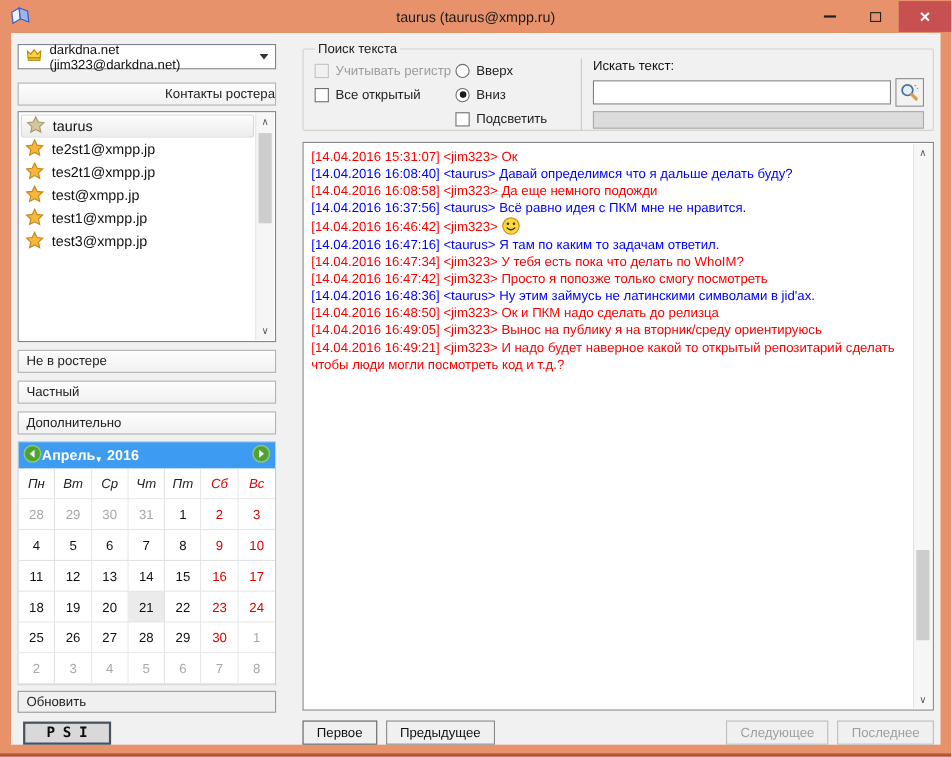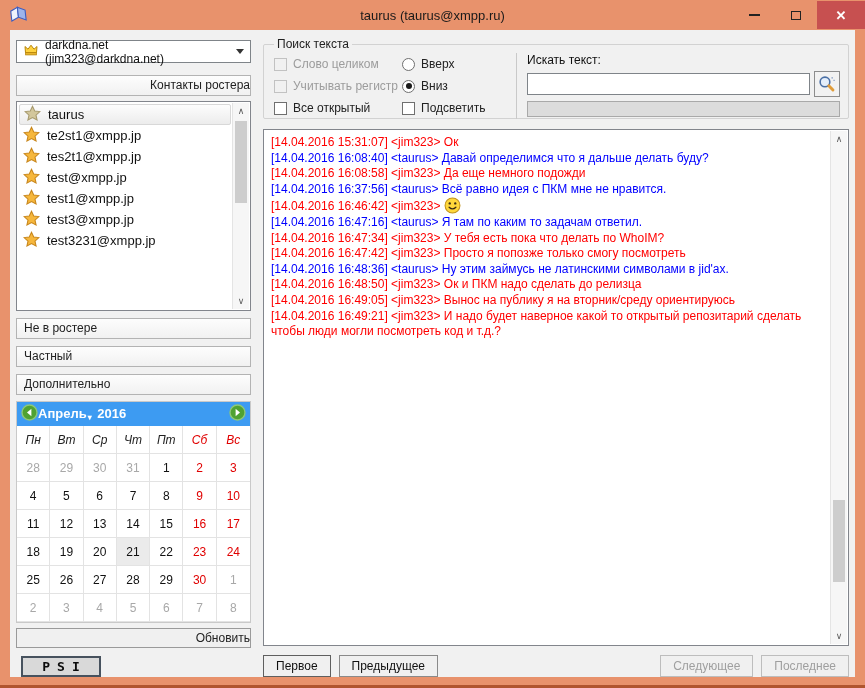--- a/index.html
+++ b/index.html
@@ -12,21 +12,21 @@
   .titlebar { position:relative; height:30px; display:flex; align-items:center; }
   .app-icon { margin-left:8px; width:22px; height:20px; flex:0 0 auto; }
   .title-text { position:absolute; left:0; right:0; text-align:center; font-size:13px; color:#1a1a1a; pointer-events:none; }
   .win-controls { margin-left:auto; display:flex; height:28px; align-items:stretch; z-index:2; }
   .win-btn { width:42px; display:flex; align-items:center; justify-content:center; cursor:default; }
   .glyph-min { width:11px; height:2px; background:#222; display:inline-block; }
   .glyph-max { width:10px; height:9px; border:1.5px solid #222; display:inline-block; }
   .win-close { width:48px; background:#c75050; color:#fff; font-size:13px; font-weight:bold; }
 
   
-  .content { position:absolute; left:10px; top:30px; right:10px; bottom:8px; background:#f1f1f1; display:flex; padding:7px 6px 0 6px; }
+  .content { position:absolute; left:10px; top:30px; right:10px; bottom:8px; background:#f1f1f1; display:flex; padding:7px 6px 0 6px;gap:12px; }
 
   .left-col { width:235px; flex:0 0 auto; display:flex; flex-direction:column; }
   .right-col { flex:1; margin-left:12px; display:flex; flex-direction:column; min-width:0; }
 
   
   .account { margin-top:3px; height:23px; background:#fff; border:1px solid #7f8489; display:flex; align-items:center; padding:0 6px; gap:6px; }
   .account .arrow { margin-left:auto; width:0; height:0; border-left:4px solid transparent; border-right:4px solid transparent; border-top:5px solid #333; }
 
   .flat-btn { height:21px; line-height:19px; background:linear-gradient(#fdfdfd,#f1f1f1); border:1px solid #b3b3b3; padding-left:7px; font-size:12px; color:#222; text-align:left; }
   .roster-header { margin-top:12px;text-align:right; }
@@ -49,21 +49,21 @@
   .cal-title { flex:1; text-align:left; color:#fff; font-weight:bold; font-size:13px; }
   .cal-title .mini-arrow { display:inline-block; font-size:8px; vertical-align:-2px; margin:0 2px 0 1px; }
   .cal-grid { display:grid; grid-template-columns:repeat(7,1fr); }
   .cal-cell { height:28px; display:flex; align-items:center; justify-content:center; border-right:1px solid #e3e3e3; border-bottom:1px solid #e3e3e3; font-size:12px; background:#fff; }
   .cal-cell:nth-child(7n) { border-right:none; }
   .cal-cell.hdr { font-size:12px; color:#222;font-style:italic; }
   .cal-cell.we, .cal-cell.hdr.we { color:#e00000; }
   .cal-cell.out { color:#a8a8a8; }
   .cal-cell.today { background:#ebebeb; }
 
-  .refresh-btn { margin-top:5px; height:20px; background:#f0f0f0; border:1px solid #9a9a9a; font-size:12px; text-align:right; line-height:18px; }
+  .refresh-btn { margin-top:5px; height:20px; background:#f0f0f0; border:1px solid #9a9a9a; font-size:12px; text-align:left; line-height:18px; }
   .psi-logo { margin:8px 0 0 5px; width:80px; height:21px; background:#d9d9d9; border:2px solid #47525e; display:flex; align-items:center; justify-content:center; font-family:"DejaVu Sans Mono", monospace; font-weight:bold; font-size:13px; letter-spacing:7px; padding-left:7px; color:#0c0c0c; }
 
   
   fieldset.search-group { margin-top:0; border:1px solid #d2d2d2; border-radius:2px; padding:2px 8px 6px 10px; height:82px; }
   fieldset.search-group legend { font-size:12px; color:#222; padding:0 3px; }
   .search-cols { display:flex; height:66px; }
   .opt-col1 { width:128px; } .opt-col2 { width:110px; }
   .opt { display:flex; align-items:center; gap:6px; height:22px; font-size:12px; color:#222; white-space:nowrap; }
   .opt .box { width:13px; height:13px; background:#fff; border:1px solid #6f6f6f; flex:0 0 auto; position:relative; }
   .opt .box.radio { border-radius:50%; }
@@ -166,26 +166,20 @@
               <span><svg width="17" height="17" viewBox="0 0 16 16">
                   <path d="M8 1.2l2.1 4.4 4.8.6-3.6 3.3 1 4.7L8 11.9l-4.3 2.3 1-4.7L1.1 6.2l4.8-.6z" fill="#f6b73c" stroke="#c8871d" stroke-width="1"></path>
                 </svg></span>
               <span>test1@xmpp.jp</span>
             </div>
             <div class="contact-item">
               <span><svg width="17" height="17" viewBox="0 0 16 16">
                   <path d="M8 1.2l2.1 4.4 4.8.6-3.6 3.3 1 4.7L8 11.9l-4.3 2.3 1-4.7L1.1 6.2l4.8-.6z" fill="#f6b73c" stroke="#c8871d" stroke-width="1"></path>
                 </svg></span>
               <span>test3@xmpp.jp</span>
-            </div>
-            <div class="contact-item">
-              <span><svg width="17" height="17" viewBox="0 0 16 16">
-                  <path d="M8 1.2l2.1 4.4 4.8.6-3.6 3.3 1 4.7L8 11.9l-4.3 2.3 1-4.7L1.1 6.2l4.8-.6z" fill="#f6b73c" stroke="#c8871d" stroke-width="1"></path>
-                </svg></span>
-              <span>test3231@xmpp.jp</span>
             </div>
           </div>
         <div class="sb">
           <span class="sb-up">∧</span>
           <span class="thumb" style="top:18px;height:82px;"></span>
           <span class="sb-down">∨</span>
         </div>
       </div>
 
       <div class="flat-btn section-btn">Не в ростере</div>
@@ -266,24 +260,20 @@
     </div>
 
     <div class="right-col">
 
       <fieldset class="search-group">
         <legend>Поиск текста</legend>
         <div class="search-cols">
           <div class="opt-col1">
               <div class="opt disabled">
                 <span class="box"></span>
-                <span>Слово целиком</span>
-              </div>
-              <div class="opt disabled">
-                <span class="box"></span>
                 <span>Учитывать регистр</span>
               </div>
               <div class="opt">
                 <span class="box"></span>
                 <span>Все открытый</span>
               </div>
             </div>
           <div class="opt-col2">
               <div class="opt">
                 <span class="box radio"></span>

